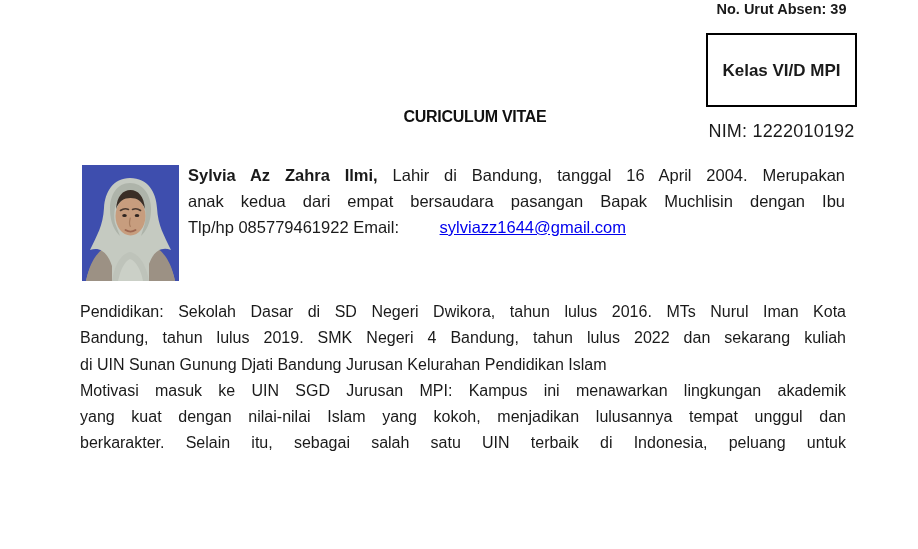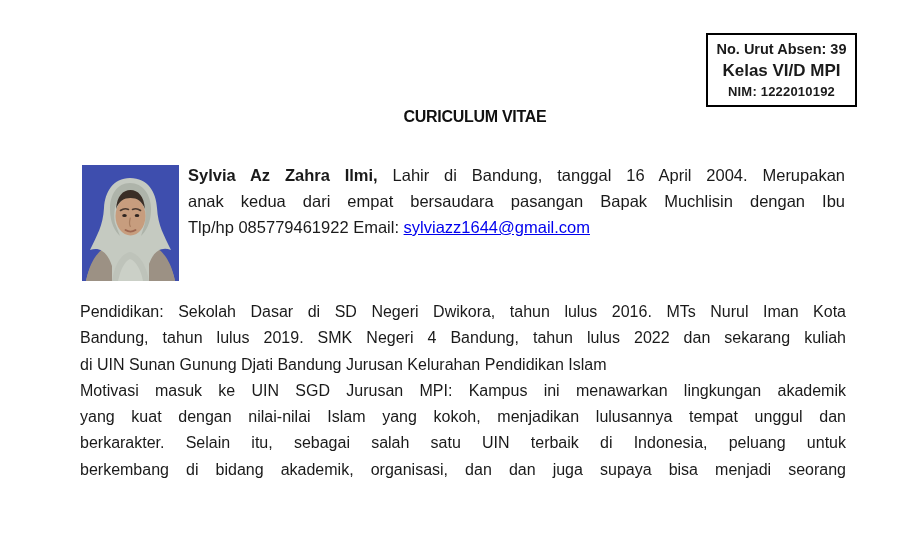--- a/index.html
+++ b/index.html
@@ -14,24 +14,25 @@
 
   
   .id-box {
     position: absolute; left: 706px; top: 33px;
     width: 151px; height: 74px;
     border: 2px solid #000;
     box-sizing: border-box;
     display: flex; flex-direction: column;
     align-items: center; justify-content: center;
     text-align: center;
+    gap: 40px;
   }
   .id-absen { font-size: 14.5px; font-weight: 600; line-height: 21px; white-space: nowrap; }
   .id-kelas { font-size: 17px;  font-weight: 700; line-height: 22px; white-space: nowrap; }
-  .id-nim   { font-size: 13px; font-weight: 700; line-height: 19px; letter-spacing: .2px; white-space: nowrap; }
+  .id-nim   { font-size: 18px; font-weight: 400; line-height: 19px; letter-spacing: .2px; white-space: nowrap; }
 
   
   .title {
     position: absolute; top: 108px; left: 0; width: 918px;
     margin: 0; text-align: center;
     font-size: 16px; font-weight: 700; letter-spacing: -0.3px;
     color: #111;
     padding-left: 16px;
   }
 
@@ -51,21 +52,21 @@
   
   .body-block {
     position: absolute; left: 80px; top: 299px; width: 766px;
     font-size: 16px; line-height: 26.3px;
   }
 
   .tline { width: 100%; white-space: nowrap; }
   .tline.j { white-space: normal; text-align: justify; text-align-last: justify; }
   .b { font-weight: 700; margin-top: 6px; }
   a.email {
-    color: #0000EE; text-decoration: underline; cursor: pointer;
+    color: #0000EE; text-decoration: underline; cursor: pointer; margin-left: 36px;
   }
 </style>
 </head>
 <body>
 
 <div class="page">
 
   <div class="id-box">
     <div class="id-absen">No. Urut Absen: 39</div>
     <div class="id-kelas">Kelas VI/D MPI</div>
@@ -110,16 +111,15 @@
     <div class="tline"><span>Tlp/hp 085779461922 Email: </span><a class="email" href="#">sylviazz1644@gmail.com</a></div>
   </div>
 
   <div class="body-block">
     <div class="tline j">Pendidikan: Sekolah Dasar di SD Negeri Dwikora, tahun lulus 2016. MTs Nurul Iman Kota</div>
     <div class="tline j">Bandung,  tahun lulus 2019. SMK Negeri 4 Bandung, tahun lulus 2022 dan sekarang kuliah</div>
     <div class="tline">di UIN Sunan Gunung Djati Bandung Jurusan Kelurahan Pendidikan Islam</div>
     <div class="tline j">Motivasi masuk ke UIN SGD Jurusan MPI: Kampus ini menawarkan lingkungan akademik</div>
     <div class="tline j">yang kuat dengan nilai-nilai Islam yang kokoh, menjadikan lulusannya tempat unggul dan</div>
     <div class="tline j">berkarakter. Selain itu, sebagai salah satu UIN terbaik di Indonesia, peluang untuk</div>
-    <div class="tline j">berkembang di bidang akademik, organisasi, dan dan juga supaya bisa menjadi seorang</div>
   </div>
 
 </div>
 
 </body></html>

